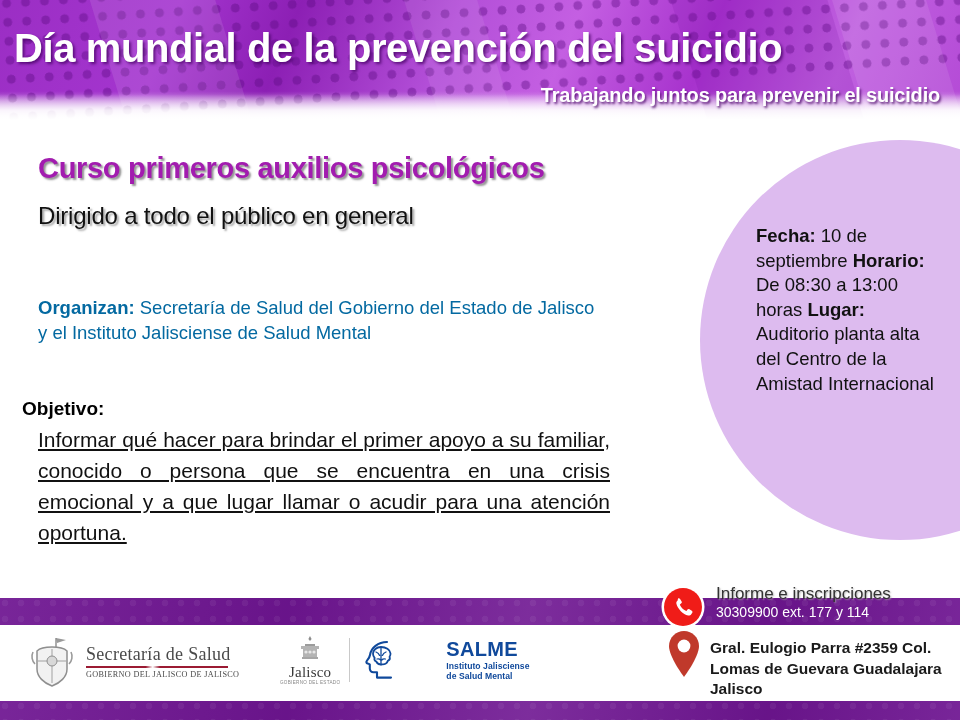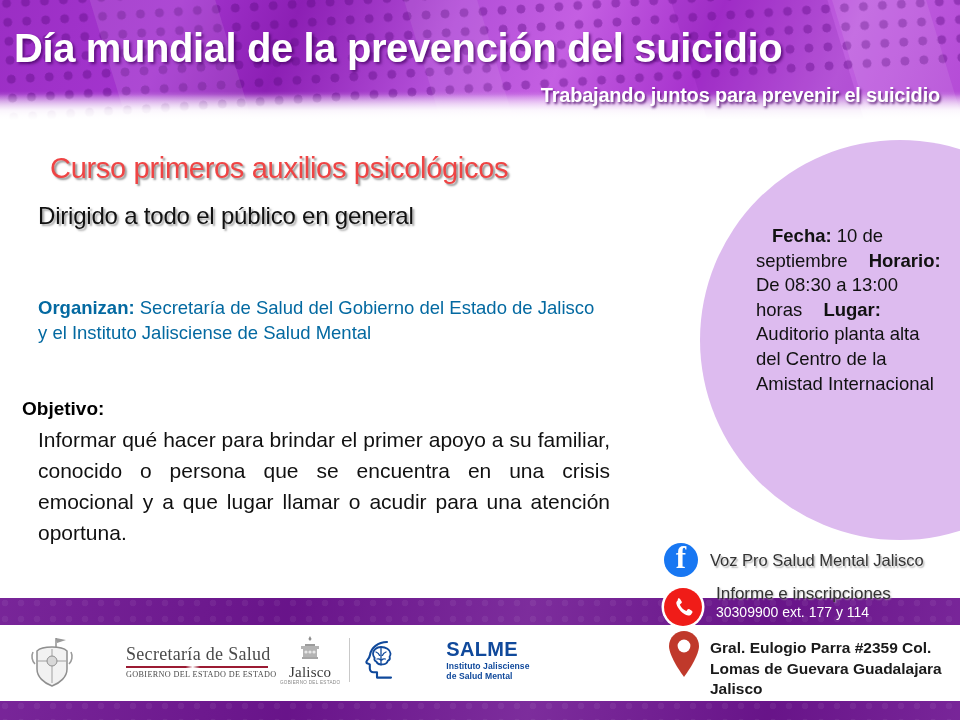--- a/index.html
+++ b/index.html
@@ -78,24 +78,24 @@
     position: absolute;
     left: 700px; top: 140px;
     width: 400px; height: 400px;
     border-radius: 50%;
     background: #ddbbef;
   }
 
   
   .course-title {
     position: absolute;
-    left: 50px; top: 152px;
+    left: 38px; top: 152px;
     font-size: 29px;
-    font-weight: normal;
-    color: #ef4444;
+    font-weight: bold;
+    color: #a21caf;
     letter-spacing: -0.3px;
     text-shadow: 2px 2px 2px rgba(90,90,90,0.65);
     white-space: nowrap;
   }
   .course-audience {
     position: absolute;
     left: 38px; top: 202px;
     font-size: 24px;
     color: #111111;
     letter-spacing: -0.2px;
@@ -121,32 +121,33 @@
     color: #000000;
   }
   .objective-body {
     position: absolute;
     left: 38px; top: 425px;
     width: 572px;
     font-size: 21px;
     line-height: 1.47;
     color: #111111;
     text-align: justify;
+    text-decoration: underline;
   }
 
   
   .event-details {
     position: absolute;
     left: 756px; top: 224px;
     width: 186px;
     font-size: 18.5px;
     line-height: 1.33;
     color: #111111;
   }
-  .event-details b { font-weight: bold; margin-left: 16px; }
+  .event-details b { font-weight: bold; }
 
   
   .band {
     position: absolute;
     left: 0;
     width: 960px;
     background:
       linear-gradient(100deg, rgba(255,255,255,0.07) 0%, rgba(0,0,0,0.05) 30%, rgba(255,255,255,0.10) 55%, rgba(0,0,0,0.06) 80%, rgba(255,255,255,0.07) 100%),
       #6e1591;
   }
@@ -218,21 +219,21 @@
     color: #1a1a1a;
     z-index: 4;
   }
 
   
   .logo-salud {
     position: absolute; left: 30px; top: 636px;
     display: flex; align-items: center; gap: 12px;
   }
   .shield { width: 44px; height: 52px; flex: none; }
-  .salud-text-wrap { line-height: 1; margin-left: 40px; }
+  .salud-text-wrap { line-height: 1; }
   .salud-main {
     font-family: "Liberation Serif", serif;
     font-size: 18px; color: #4a4a4a; letter-spacing: 0.3px;
   }
   .salud-rule {
     width: 142px; height: 2px; margin: 3px 0 3px;
     background: linear-gradient(to right, #9b1b33 0%, #9b1b33 42%, #ffffff 47%, #9b1b33 52%, #9b1b33 100%);
   }
   .salud-sub {
     font-family: "Liberation Serif", serif;
@@ -295,24 +296,20 @@
     <b>Lugar:</b><span> Auditorio planta alta del Centro de la Amistad Internacional</span>
   </div>
 
   <div class="band band-mid">
       <div class="band-texture"></div>
     </div>
   <div class="band band-bottom">
       <div class="band-texture"></div>
     </div>
 
-  <div class="contact-fb">
-    <span class="fb-icon"></span>
-    <span class="contact-fb-text">Voz Pro Salud Mental Jalisco</span>
-  </div>
 
   <div class="phone-icon">
     <svg width="22" height="22" viewBox="0 0 24 24" aria-hidden="true">
       <path d="M6.6 2.8c.7-.5 1.7-.3 2.2.5l1.7 2.6c.4.7.3 1.6-.4 2.1l-1.2.9c-.3.2-.4.6-.2 1 .6 1.3 1.5 2.6 2.6 3.7 1.1 1.1 2.4 2 3.7 2.6.4.2.8.1 1-.2l.9-1.2c.5-.7 1.4-.8 2.1-.4l2.6 1.7c.8.5 1 1.5.5 2.2l-1.3 1.8c-.7 1-2 1.5-3.2 1.2-2.8-.7-5.6-2.4-8-4.8-2.4-2.4-4.1-5.2-4.8-8-.3-1.2.2-2.5 1.2-3.2z" fill="#ffffff"></path>
     </svg>
   </div>
   <div class="informe-label">Informe e inscripciones</div>
   <div class="phone-number">30309900 ext. 177 y 114</div>
 
   <div class="pin-icon">
@@ -332,21 +329,21 @@
       <path d="M26 2v12" stroke="#8a8a8a" stroke-width="1.4" fill="none"></path>
       <path d="M22 11c-7 0-13 2-15 4v18c0 8 7 14 15 17 8-3 15-9 15-17V15c-2-2-8-4-15-4z" fill="#f2f2f2" stroke="#8f8f8f" stroke-width="1.5"></path>
       <path d="M22 13v34" stroke="#a8a8a8" stroke-width="1.1"></path>
       <path d="M8 25h28" stroke="#a8a8a8" stroke-width="1.1"></path>
       <circle cx="22" cy="25" r="5" fill="#d8d8d8" stroke="#8f8f8f" stroke-width="1"></circle>
       <path d="M3 16c-2 4-1 9 2 12M41 16c2 4 1 9-2 12" stroke="#9a9a9a" stroke-width="1.6" fill="none"></path>
     </svg>
     <div class="salud-text-wrap">
       <div class="salud-main">Secretaría de Salud</div>
       <div class="salud-rule"></div>
-      <div class="salud-sub">GOBIERNO DEL ESTADO DE ESTADO</div>
+      <div class="salud-sub">GOBIERNO DEL JALISCO DE JALISCO</div>
     </div>
   </div>
 
   <div class="logo-salme">
     <div class="jalisco-mark">
       <svg class="jalisco-crest" viewBox="0 0 30 30" aria-hidden="true">
         <path d="M15 2l1.6 3L15 7l-1.6-2z" fill="#8c8c8c"></path>
         <path d="M6 12h18v3H6zM8 15h14v8H8z" fill="#b4b4b4"></path>
         <path d="M10 10h10v2H10z" fill="#9c9c9c"></path>
         <circle cx="11" cy="18" r="1.6" fill="#e8e8e8"></circle>

